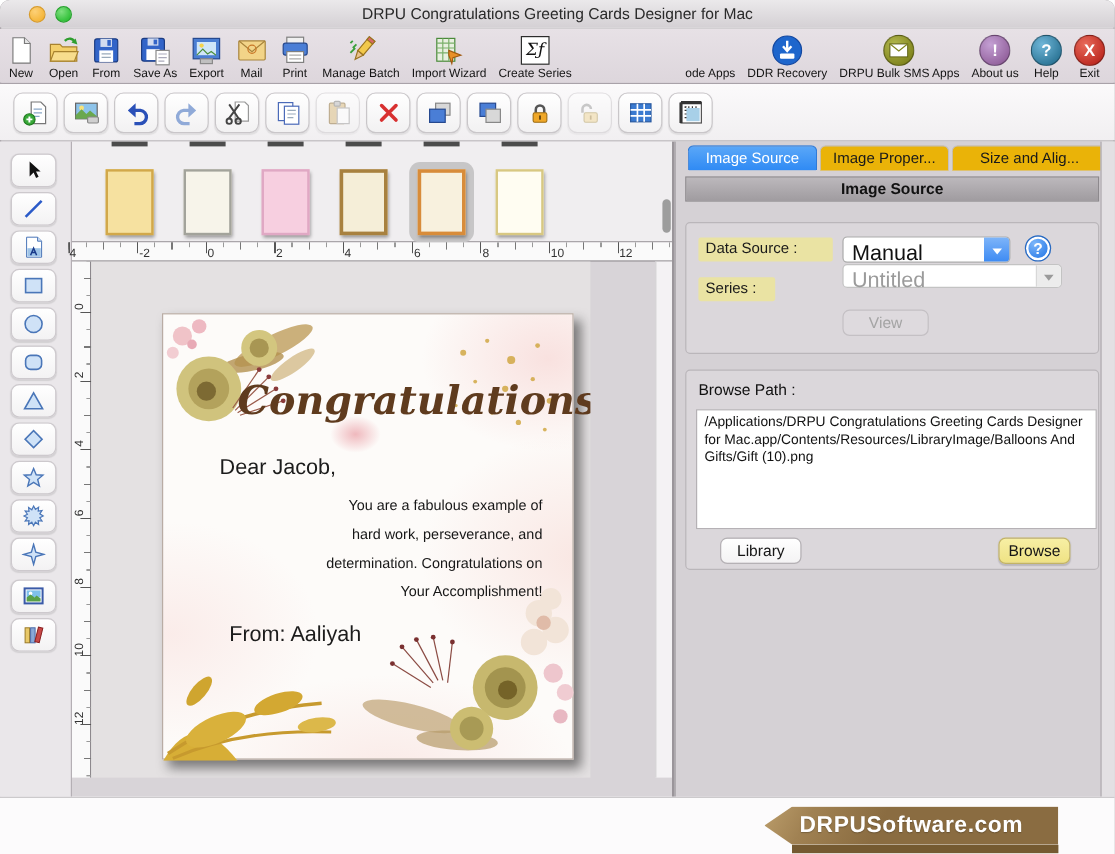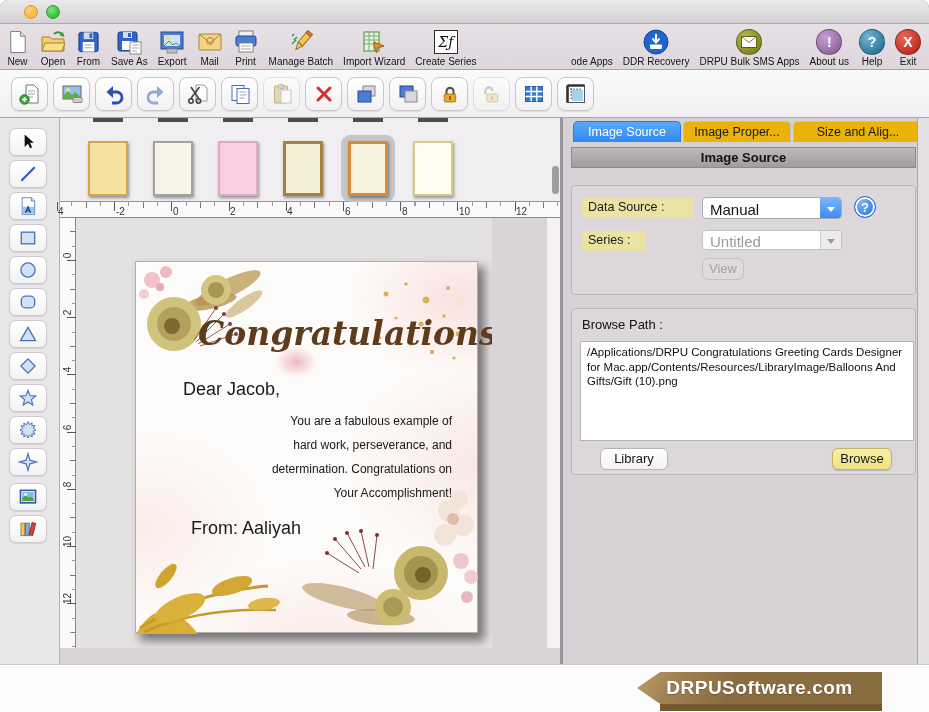--- a/index.html
+++ b/index.html
@@ -111,21 +111,21 @@
 
   
   .rpanel { position:absolute; left:562px; top:0; width:367px; height:546px; background:#d5d1d5; border-left:1px solid #9a959a; }
   .rtab { position:absolute; top:3px; height:21px; border:1px solid #c3bfc3; border-bottom:none; border-radius:5px 5px 0 0;
     background:#eab308; font-size:12.5px; color:#1a1a1a; text-align:center; line-height:20px; }
   .rtab.active { background:linear-gradient(#5aa7f8,#2f8af4); color:#fff; border-color:#2f7ad8; }
   .rheader { position:absolute; left:8px; top:29px; width:345px; height:21px; background:linear-gradient(#bcb8bc,#a09ca0);
     border:1px solid #8d898d; text-align:center; font-weight:bold; font-size:13px; color:#111; line-height:19px; }
   .rgroup { position:absolute; left:8px; width:345px; background:#dbd7db; border:1px solid #bab6ba; border-radius:4px; }
   .ylabel { position:absolute; background:#eae3a3; border-radius:2px; font-size:12.5px; color:#1a1a1a; padding:2px 6px 0 6px; }
-  .dd { position:absolute; height:22px; background:#fff; border:1px solid #ababab; border-radius:4px; font-size:15px; color:#111;padding-left:18px; }
+  .dd { position:absolute; height:22px; background:#fff; border:1px solid #ababab; border-radius:4px; font-size:18px; color:#111;padding-left:18px; }
   .dd .dd-text { position:absolute; left:7px; top:3px; }
   .dd .dd-btn { position:absolute; right:0; top:0; width:21px; height:20px; border-radius:0 3px 3px 0;
     background:linear-gradient(#7db4f9,#3e8bf3); display:flex; align-items:center; justify-content:center; }
   .chev { width:0; height:0; border-left:4px solid transparent; border-right:4px solid transparent; border-top:5px solid #fff; margin-top:2px; }
   .dd.disabled { border-color:#c3c3c3; }
   .dd.disabled .dd-text { color:#9b9b9b; }
   .dd.disabled .dd-btn { background:#ececec; border-left:1px solid #ccc; }
   .dd.disabled .chev { border-top-color:#9a9a9a; }
   .help-circ { position:absolute; width:22px; height:22px; border-radius:50%; background:radial-gradient(circle at 35% 30%,#7cb6fa,#2d7de8 75%);
     border:1px solid #2a6ac0; box-shadow:inset 0 0 0 2px #fff; color:#fff; font-weight:bold; font-size:13px;
@@ -151,20 +151,21 @@
   svg { display:block; }
 </style>
 </head>
 <body>
 
 <div class="app">
 
   <div class="titlebar">
     <div class="tl-btn tl-yellow"></div>
     <div class="tl-btn tl-green"></div>
+    <div class="title-text">DRPU Congratulations Greeting Cards Designer for Mac</div>
   </div>
 
   <div class="main-toolbar">
     <div class="titem">
       <div class="ticn">
           <svg width="25" height="26" viewBox="0 0 26 26">
             <path d="M6 2h10l5 5v17H6z" fill="#fff" stroke="#7a7a7a"></path>
             <path d="M16 2v5h5" fill="#e4e4e4" stroke="#7a7a7a"></path>
           </svg>
         </div>
@@ -657,27 +658,27 @@
       <div class="rgroup" style="top:67px;height:110px">
         <div class="ylabel" style="left:10px;top:12px;width:112px;height:20px">Data Source :</div>
         <div class="dd" style="left:130px;top:11px;width:140px">
           <span class="dd-text">Manual</span>
           <span class="dd-btn">
               <span class="chev"></span>
             </span>
         </div>
         <div class="help-circ" style="left:282px;top:10px">?</div>
         <div class="ylabel" style="left:10px;top:45px;width:64px;height:20px">Series :</div>
-        <div class="dd disabled" style="left:130px;top:44px;width:140px;height:20px">
+        <div class="dd disabled" style="left:130px;top:34px;width:183px;height:20px">
           <span class="dd-text" style="top:2px">Untitled</span>
           <span class="dd-btn" style="height:18px">
               <span class="chev"></span>
             </span>
         </div>
-        <div class="btn disabled" style="left:130px;top:72px;width:42px">View</div>
+        <div class="btn disabled" style="left:130px;top:72px;width:72px">View</div>
       </div>
 
       <div class="rgroup" style="top:190px;height:167px">
         <div class="rp-lab" style="left:10px;top:8px">Browse Path :</div>
         <div class="pathbox">/Applications/DRPU Congratulations Greeting Cards Designer for Mac.app/Contents/Resources/LibraryImage/Balloons And Gifts/Gift (10).png</div>
         <div class="btn" style="left:28px;top:139px;width:68px">Library</div>
         <div class="btn yellow" style="left:260px;top:139px;width:60px">Browse</div>
       </div>
 
       <div class="rpanel-edgestrip"></div>

